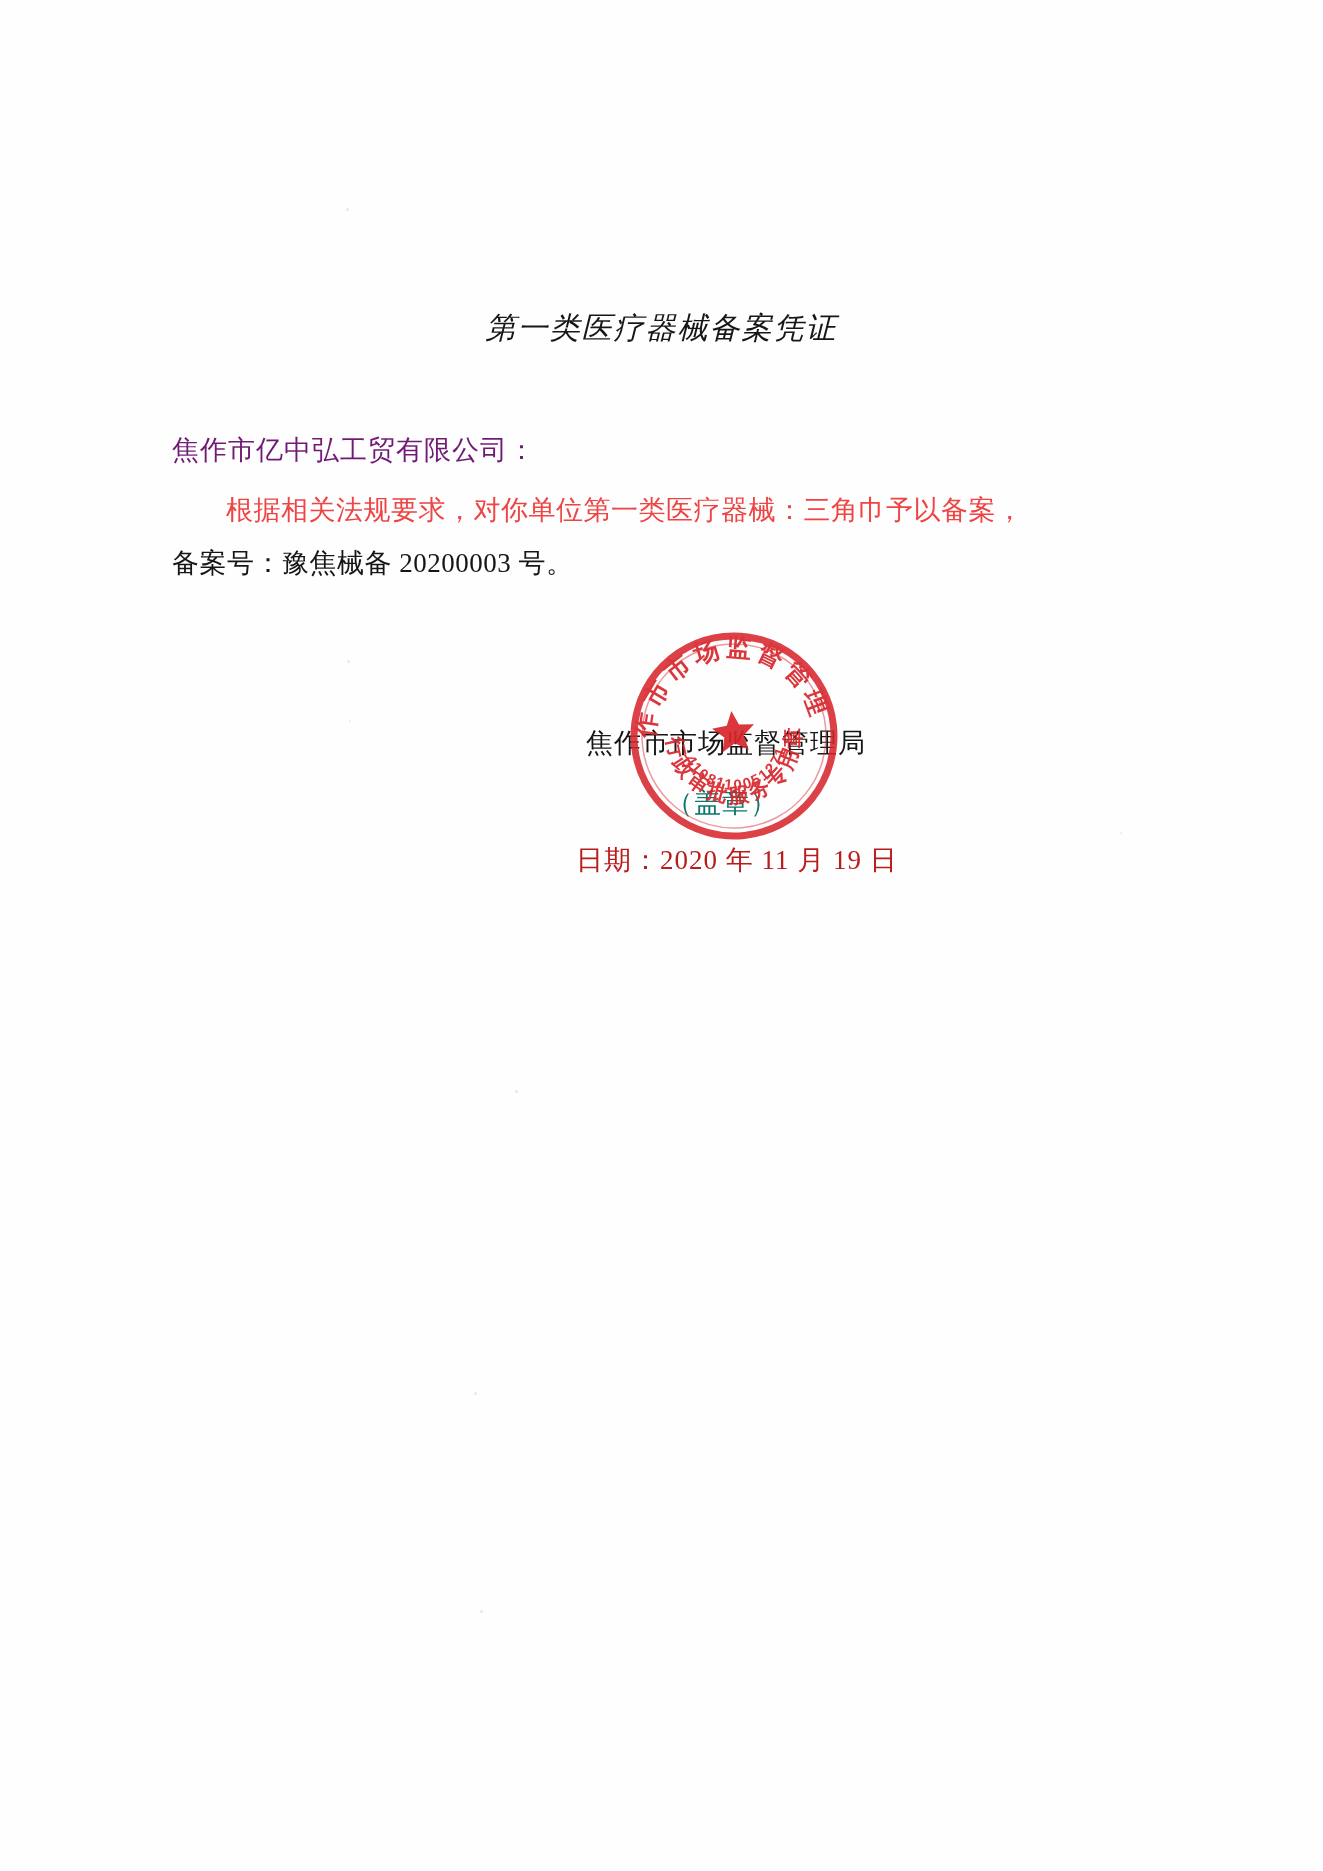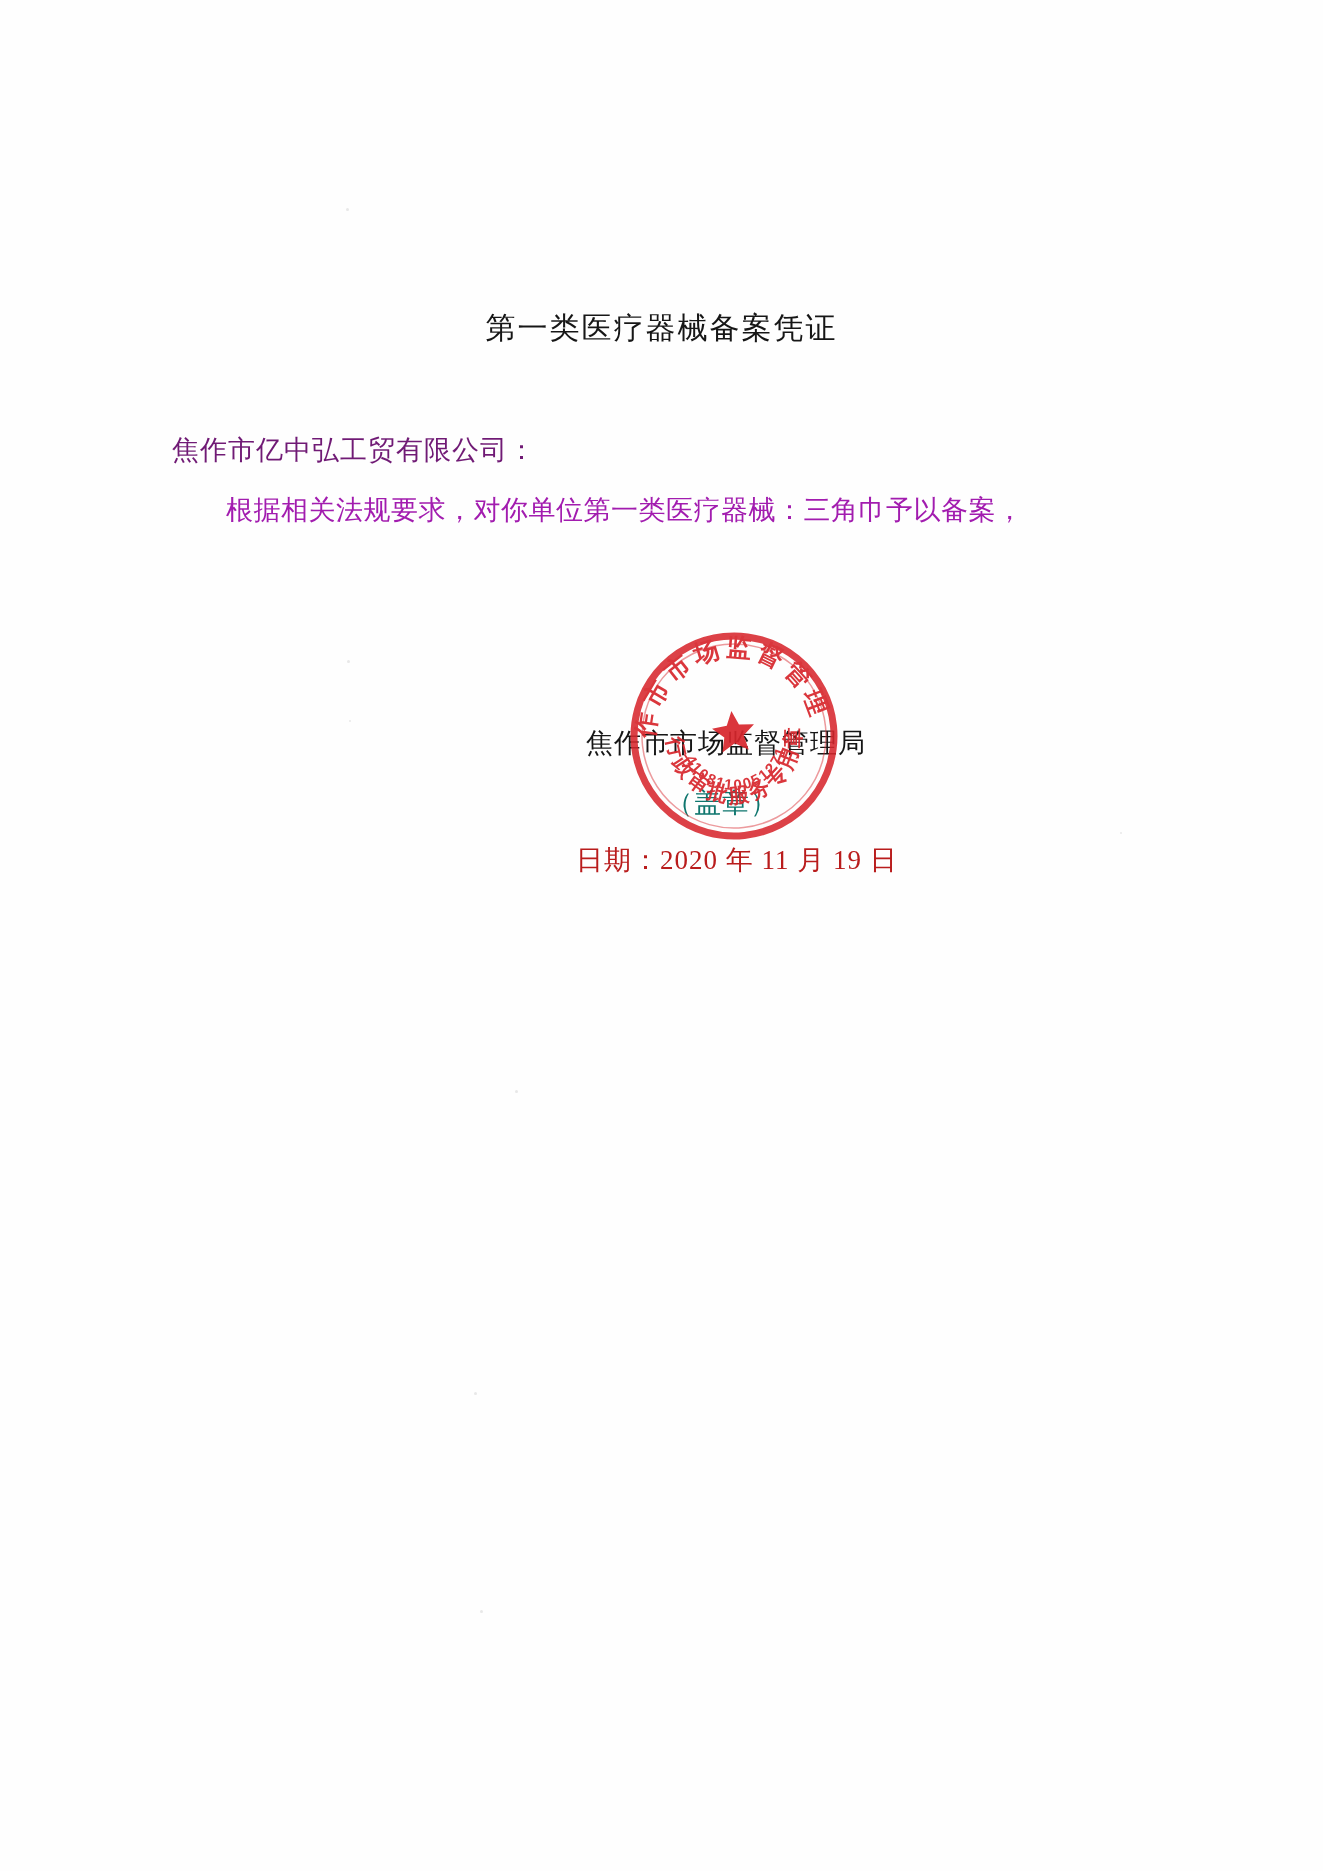--- a/index.html
+++ b/index.html
@@ -27,38 +27,39 @@
   }
   .doc-title {
     position: absolute;
     top: 308px;
     left: 0;
     width: 100%;
     text-align: center;
     font-size: 30px;
     letter-spacing: 2px;
     color: #161616;
+    font-style: italic;
   }
   .addressee {
     position: absolute;
     top: 432px;
     left: 172px;
     font-size: 27px;
     letter-spacing: 1px;
     color: #701a75;
   }
   .body-line1 {
     position: absolute;
     top: 492px;
     left: 172px;
     width: 800px;
     font-size: 27px;
     letter-spacing: 0.5px;
     text-indent: 54px;
-    color: #a21caf;
+    color: #ef4444;
     white-space: nowrap;
     font-family: Liberation Mono, monospace;
   }
   .body-line2 {
     position: absolute;
     top: 545px;
     left: 172px;
     font-size: 27px;
     letter-spacing: 0.5px;
     color: #161616;
@@ -124,20 +125,21 @@
   <div class="speck" style="top:1090px;left:515px;width:3px;height:3px;"></div>
   <div class="speck" style="top:1392px;left:474px;width:3px;height:3px;"></div>
   <div class="speck" style="top:1610px;left:480px;width:3px;height:3px;"></div>
   <div class="speck" style="top:832px;left:1120px;width:2px;height:2px;"></div>
 
   <div class="doc-title">第一类医疗器械备案凭证</div>
 
   <div class="addressee">焦作市亿中弘工贸有限公司：</div>
 
   <div class="body-line1">根据相关法规要求，对你单位第一类医疗器械：三角巾予以备案，</div>
+  <div class="body-line2">备案号：豫焦械备 20200003 号。</div>
 
   <div class="sig-org">焦作市市场监督管理局</div>
   <div class="sig-seal-note">（盖章）</div>
   <div class="sig-date">日期：2020 年 11 月 19 日</div>
 
   <div class="seal">
     <svg width="212" height="212" viewBox="0 0 212 212" aria-hidden="true">
       <defs>
         <path id="arcTop" d="M 26 106 A 80 80 0 0 1 186 106"></path>
         <path id="arcBottom" d="M 40 106 A 66 66 0 0 0 172 106"></path>

